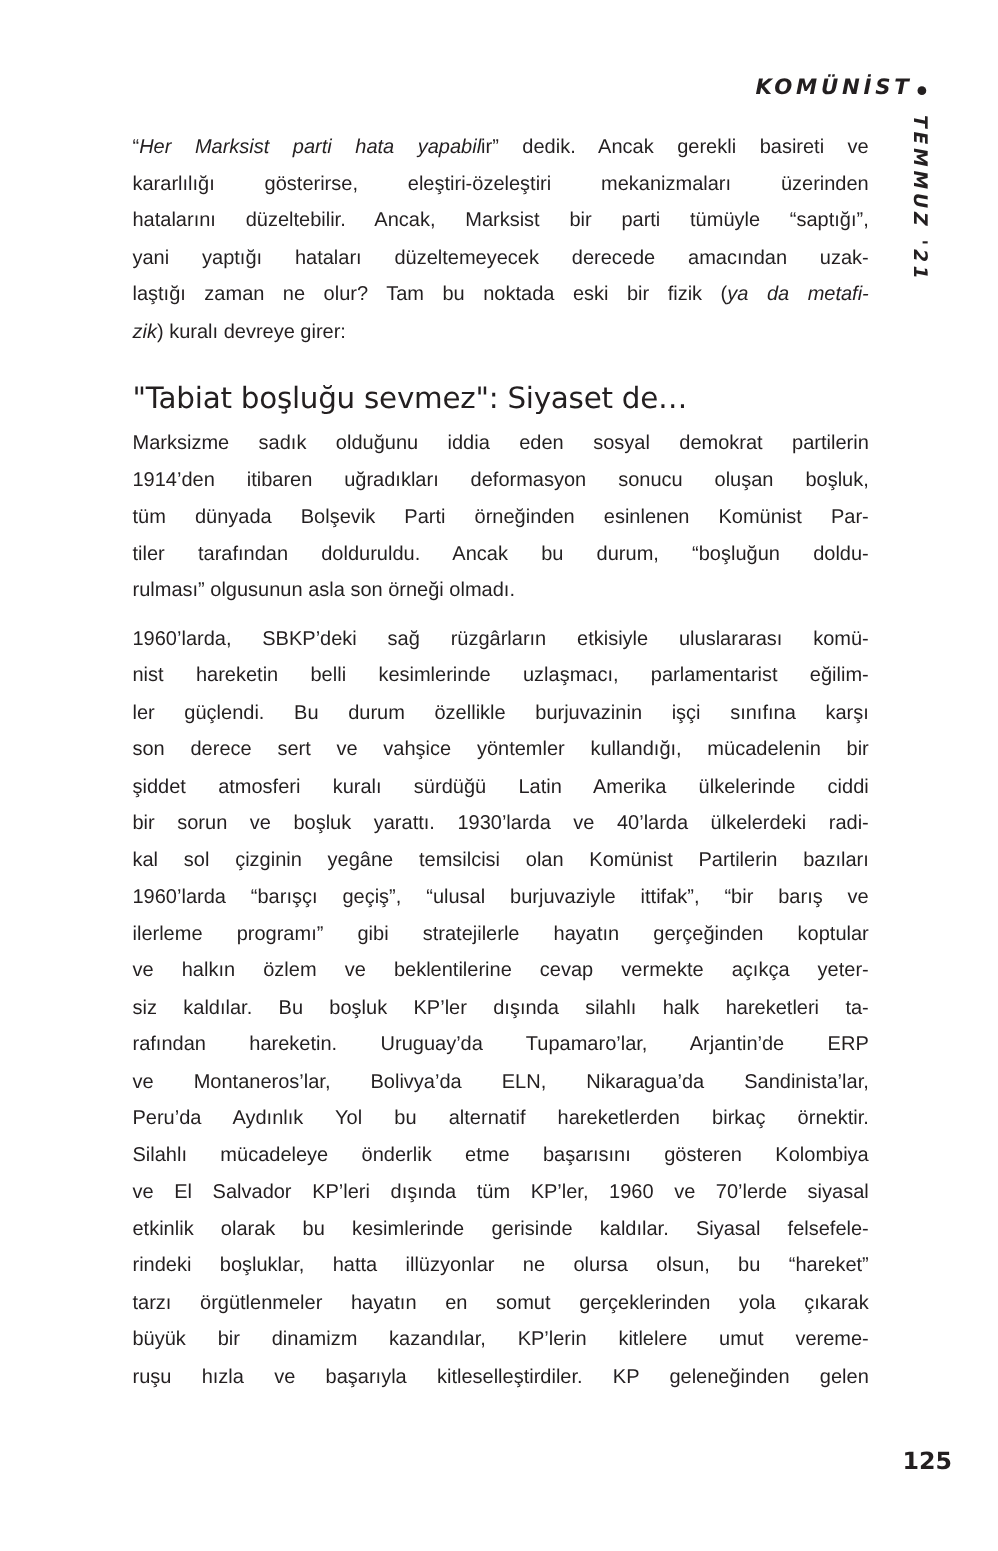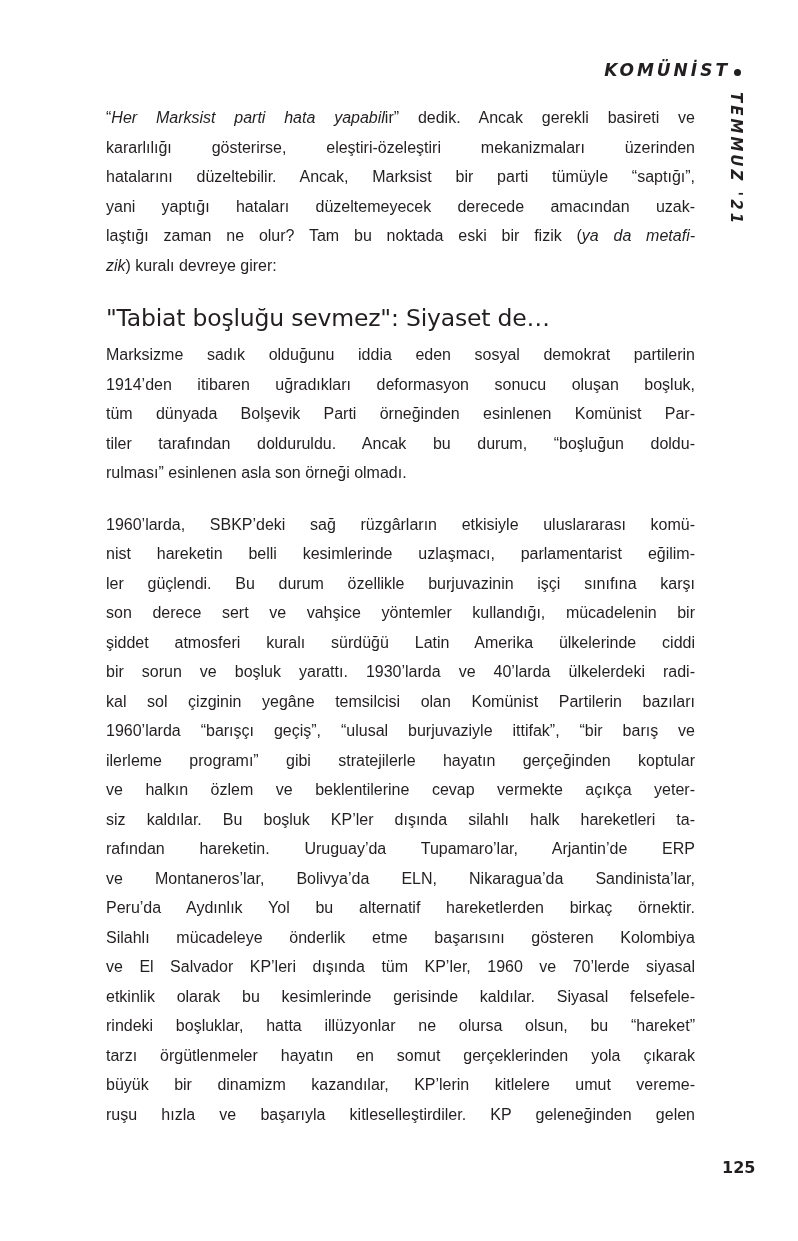--- a/index.html
+++ b/index.html
@@ -20,28 +20,28 @@
     font-size: 15px; letter-spacing: 3px; color: #231f20;
   }
   .content { position: absolute; left: 106px; top: 103px; width: 589px; }
   .para {
     font-family: Liberation Sans, sans-serif;
     font-size: 16px; line-height: 29.5px; text-align: justify; margin: 0;
     hyphens: manual;
   }
   .line { display: block; text-align: justify; text-align-last: justify; white-space: nowrap; }
   .line.last { text-align-last: left; }
-  .para + .para { margin-top: 22px; }
+  .para + .para { margin-top: 9px; }
   .heading {
     font-family: "DejaVu Sans", sans-serif; font-size: 23.5px; font-weight: normal;
     margin: 24px 0 8px 0; color: #231f20; letter-spacing: -0.2px;
   }
   .page-number {
     position: absolute; left: 722px; top: 1158px;
-    font-family: "DejaVu Sans", sans-serif; font-weight: bold; font-size: 16px; color: #231f20;
+    font-family: "DejaVu Sans", sans-serif; font-weight: bold; font-size: 19px; color: #231f20;
   }
   em { font-style: italic; }
 </style>
 </head>
 <body>
 
 <div>
   <div class="header-title">KOMÜNİST</div>
   <div class="header-dot"></div>
   <div class="side-issue">TEMMUZ '21</div>
@@ -57,21 +57,21 @@
     <span class="line last"><em>zik</em><span>) kuralı devreye girer:</span></span>
   </p>
 
   <h2 class="heading">"Tabiat boşluğu sevmez": Siyaset de…</h2>
 
   <p class="para">
     <span class="line">Marksizme sadık olduğunu iddia eden sosyal demokrat partilerin</span>
     <span class="line">1914’den itibaren uğradıkları deformasyon sonucu oluşan boşluk,</span>
     <span class="line">tüm dünyada Bolşevik Parti örneğinden esinlenen Komünist Par-</span>
     <span class="line">tiler tarafından dolduruldu. Ancak bu durum, “boşluğun doldu-</span>
-    <span class="line last">rulması” esinlenen asla son örneği olmadı.</span>
+    <span class="line last">rulması” olgusunun asla son örneği olmadı.</span>
   </p>
 
   <p class="para">
     <span class="line">1960’larda, SBKP’deki sağ rüzgârların etkisiyle uluslararası komü-</span>
     <span class="line">nist hareketin belli kesimlerinde uzlaşmacı, parlamentarist eğilim-</span>
     <span class="line">ler güçlendi. Bu durum özellikle burjuvazinin işçi sınıfına karşı</span>
     <span class="line">son derece sert ve vahşice yöntemler kullandığı, mücadelenin bir</span>
     <span class="line">şiddet atmosferi kuralı sürdüğü Latin Amerika ülkelerinde ciddi</span>
     <span class="line">bir sorun ve boşluk yarattı. 1930’larda ve 40’larda ülkelerdeki radi-</span>
     <span class="line">kal sol çizginin yegâne temsilcisi olan Komünist Partilerin bazıları</span>

